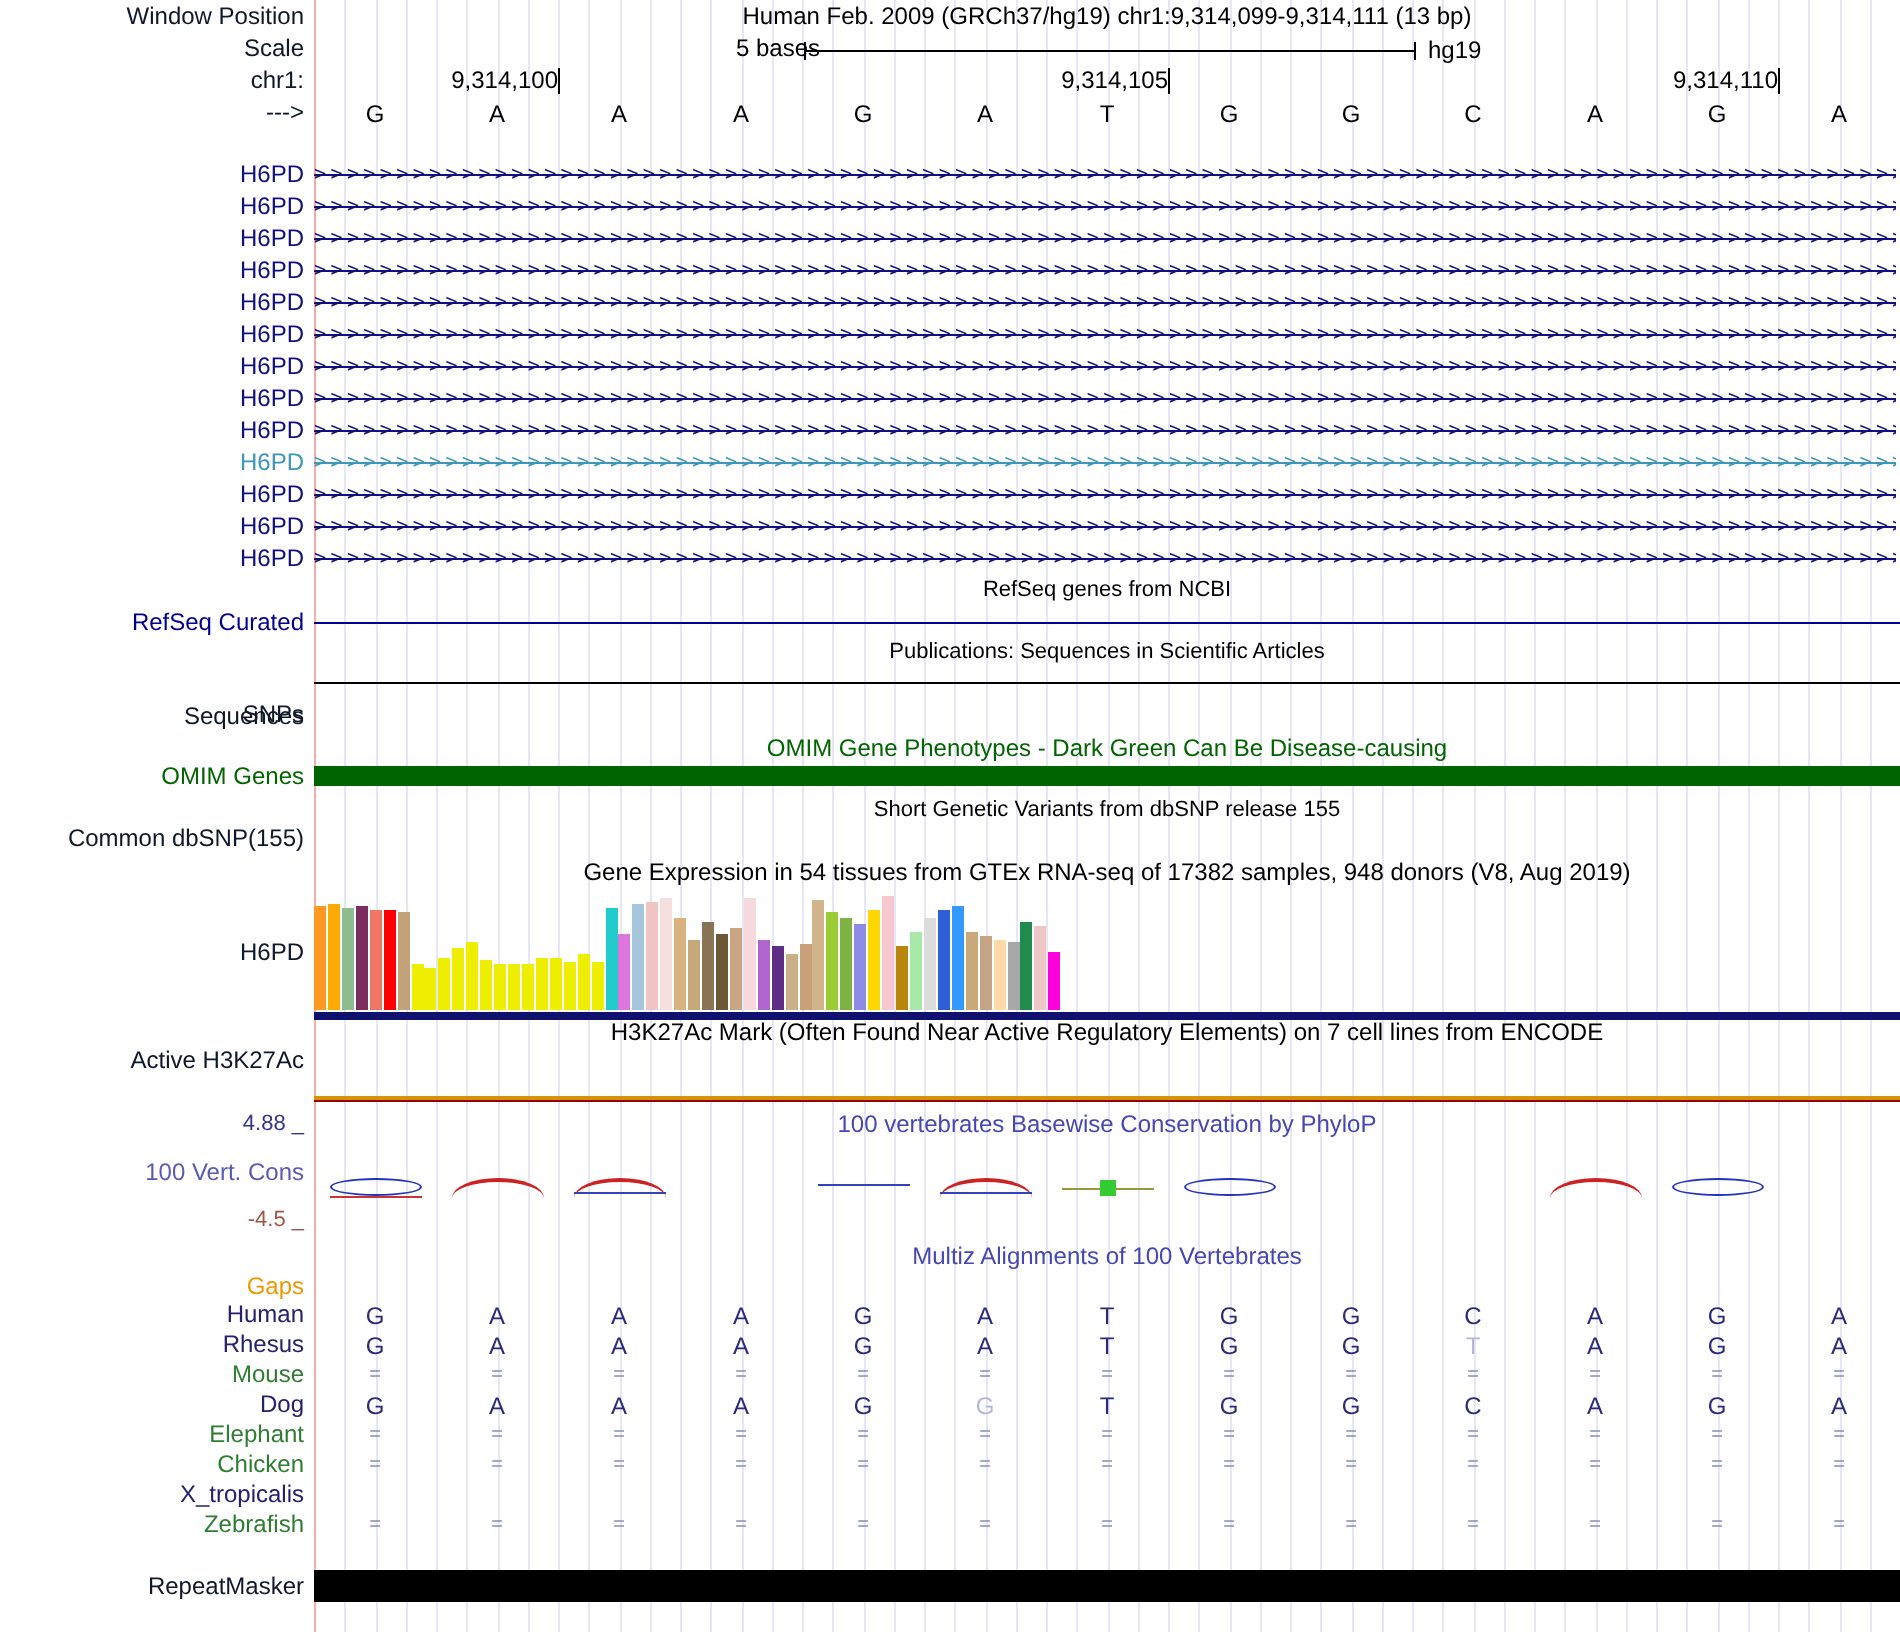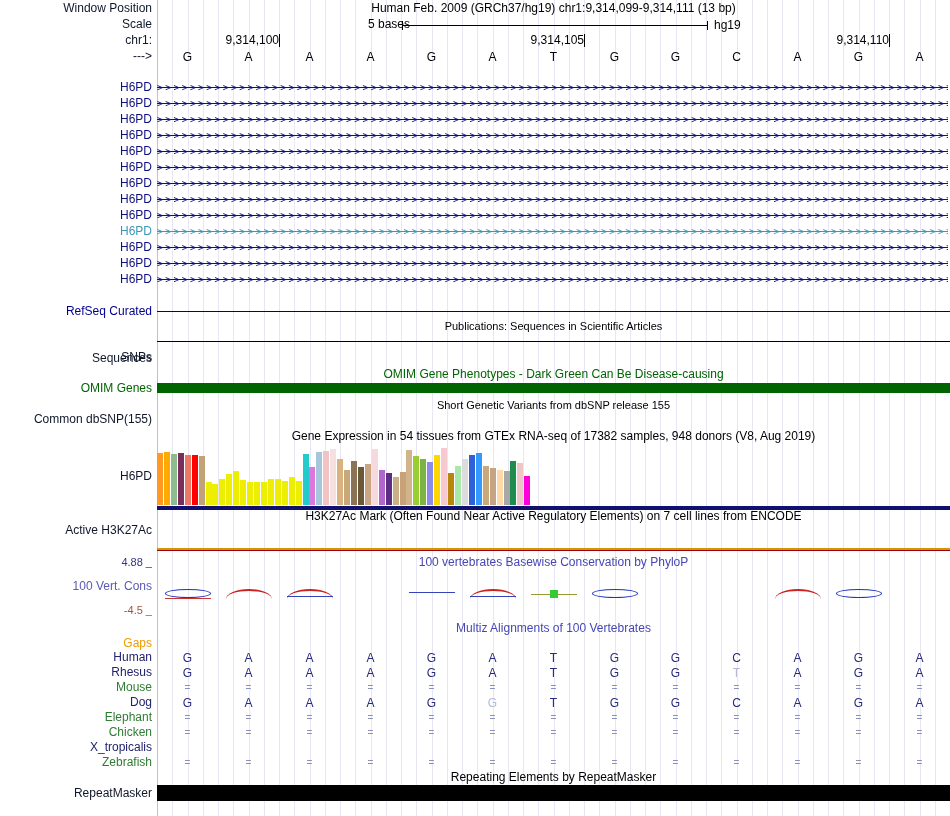--- a/index.html
+++ b/index.html
@@ -320,20 +320,21 @@
   <div class="ticklabel" style="top:18px;right:540px;">5 bases</div>
   <div class="hline" style="left:402px;top:24.5px;width:306px;height:1.5px;background:#000;"></div>
   <div class="hline" style="left:402px;top:21px;width:1px;height:9px;background:#000;"></div>
   <div class="hline" style="left:707px;top:21px;width:1px;height:9px;background:#000;"></div>
   <div class="abs" style="left:714px;top:18px;font-size:12px;z-index:3;">hg19</div>
 
   <div class="lbl" style="top:34px;">chr1:</div>
   <div class="lbl" style="top:50px;">---&gt;</div>
 
 
+  <div class="title sm" style="top:289px;">RefSeq genes from NCBI</div>
   <div class="lbl" style="top:305px;color:#000090;">RefSeq Curated</div>
   <div class="hline" style="left:157px;top:311px;width:793px;height:1px;background:#000090;"></div>
 
   <div class="title sm" style="top:320px;">Publications: Sequences in Scientific Articles</div>
   <div class="lbl" style="top:352px;">Sequences</div>
   <div class="hline" style="left:157px;top:341px;width:793px;height:1px;background:#000;"></div>
   <div class="lbl" style="top:351px;text-align:center;">SNPs</div>
 
   <div class="title" style="top:368px;color:#006400;">OMIM Gene Phenotypes - Dark Green Can Be Disease-causing</div>
   <div class="lbl" style="top:382px;color:#006400;">OMIM Genes</div>
@@ -352,17 +353,16 @@
   <div class="hline" style="left:157px;top:549.5px;width:793px;height:1.5px;background:#990000;"></div>
 
   <div class="lbl sm" style="top:556px;color:#333388;">4.88 _</div>
   <div class="title" style="top:556px;color:#4646b4;">100 vertebrates Basewise Conservation by PhyloP</div>
   <div class="lbl" style="top:580px;color:#5a5ab4;">100 Vert. Cons</div>
   <div class="lbl sm" style="top:604px;color:#a05544;">-4.5 _</div>
 
   <div class="title" style="top:622px;color:#4646b4;">Multiz Alignments of 100 Vertebrates</div>
   <div class="lbl" style="top:637px;color:#ee9900;">Gaps</div>
 
-  <div class="title" style="top:771px;">Repeating Elements by RepeatMasker</div>
   <div class="lbl" style="top:787px;">RepeatMasker</div>
   <div class="hline" style="left:157px;top:785px;width:793px;height:16px;background:#000;"></div>
 
 </div>
 
 </body></html>

